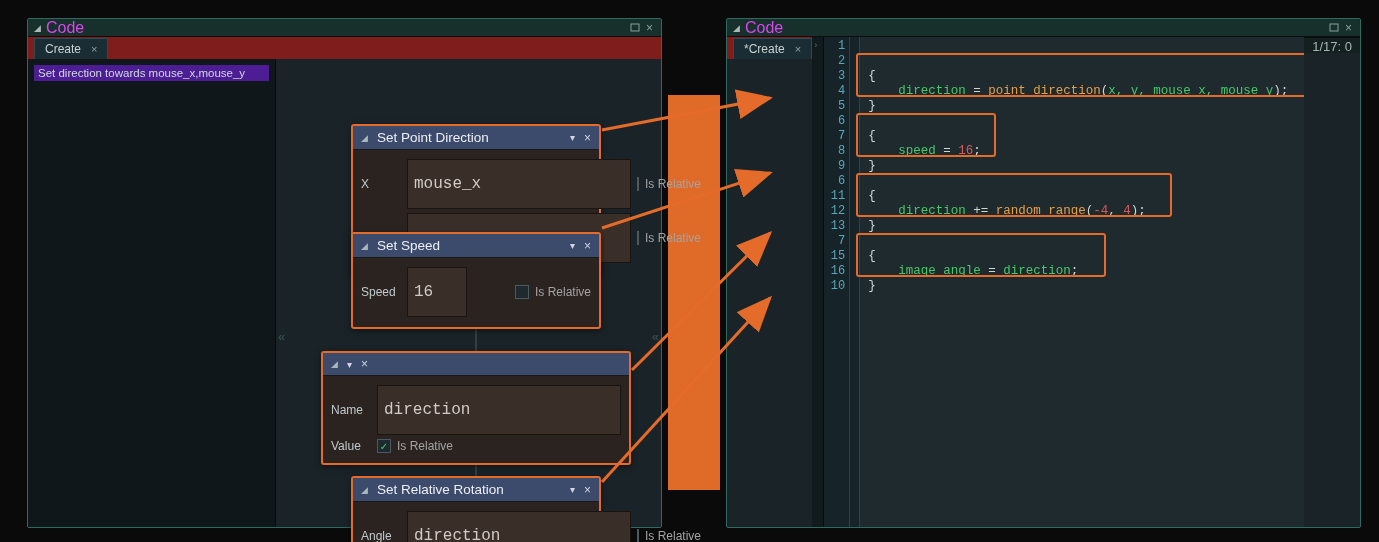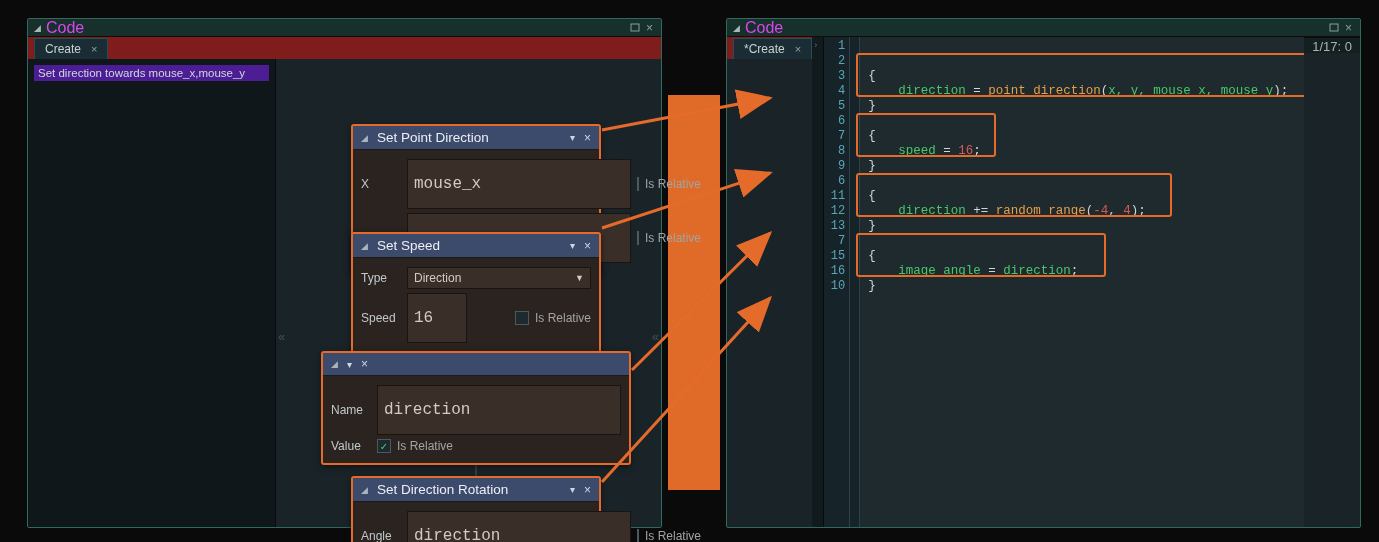--- a/index.html
+++ b/index.html
@@ -253,27 +253,20 @@
 
         <div class="block" style="left:75px;top:173px;width:250px">
           <div class="block-head">
             <span class="tri">◢</span>
             <span class="htxt">Set Speed</span>
             <span class="hdd">▾</span>
             <span class="hx">×</span>
           </div>
           <div class="block-body">
             <div class="row">
-              <label>Type</label>
-              <div class="sel">
-                <span>Direction</span>
-                <span style="font-size:9px">▼</span>
-              </div>
-            </div>
-            <div class="row">
               <label>Speed</label>
               <input class="inp" style="max-width: 60px;" value="16">
               <span style="flex:1"></span>
               <span class="cb"></span>
               <span class="cblabel">Is Relative</span>
             </div>
           </div>
         </div>
 
         <div class="block" style="left:45px;top:292px;width:310px">
@@ -291,21 +284,21 @@
               <label>Value</label>
               <span class="cb">✓</span>
               <span class="cblabel">Is Relative</span>
             </div>
           </div>
         </div>
 
         <div class="block" style="left:75px;top:417px;width:250px">
           <div class="block-head">
             <span class="tri">◢</span>
-            <span class="htxt">Set Direction Rotation</span>
+            <span class="htxt">Set Relative Rotation</span>
             <span class="hdd">▾</span>
             <span class="hx">×</span>
           </div>
           <div class="block-body">
             <div class="row">
               <label>Angle</label>
               <input class="inp" value="direction" style="">
               <span class="cb"></span>
               <span class="cblabel">Is Relative</span>
             </div>

